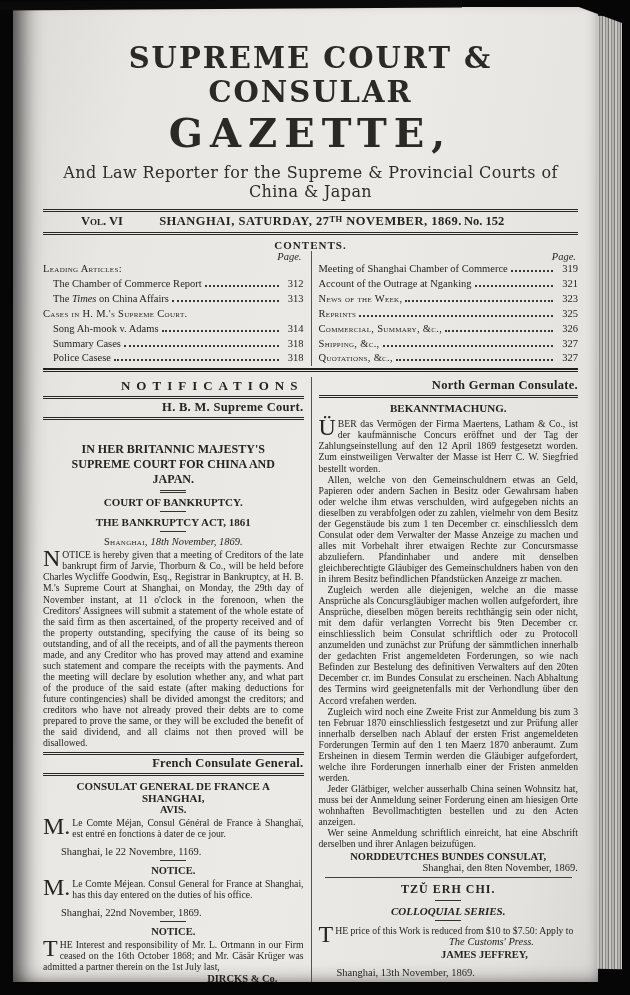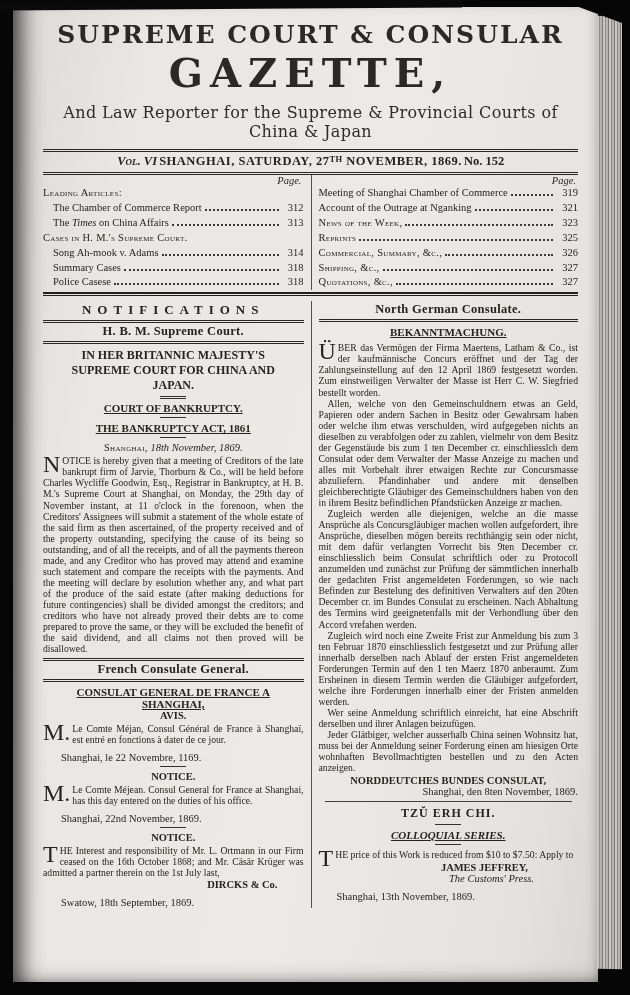--- a/index.html
+++ b/index.html
@@ -14,29 +14,29 @@
     overflow:hidden;
   }
   .page-stack { position:absolute; top:16px; right:8px; bottom:26px; width:25px;
     background:repeating-linear-gradient(90deg,#c9c7c3 0 2px,#8f8d8a 2px 3px,#b5b3af 3px 5px,#7c7a77 5px 6px);
     transform:skewY(1.2deg); }
   .art-top { position:absolute; top:0; left:0; width:462px; height:9px; background:#0a0a0a; transform:rotate(-.35deg); }
   .art-corner-tr { position:absolute; top:0; right:0; width:70px; height:26px; background:#060606; clip-path:polygon(100% 0,0 0,100% 100%); }
   .art-corner-bl { position:absolute; bottom:0; left:0; width:40px; height:18px; background:#060606; clip-path:polygon(0 0,0 100%,100% 100%); }
 
   .mast { text-align:center; font-family:"DejaVu Serif","Liberation Serif",serif; }
-  .mast-line1 { font-size:25px; font-weight:bold; letter-spacing:2px; color:#2b2926; margin-top:3px; }
+  .mast-line1 { font-size:29px; font-weight:bold; letter-spacing:2px; color:#2b2926; margin-top:24px; }
   .mast-line2 { font-size:40px; font-weight:bold; letter-spacing:7px; color:#2b2926; line-height:1.0; margin-top:4px; }
   .mast-sub { font-size:16px; color:#2e2c29; margin-top:10px; letter-spacing:.4px; }
 
   .rule2 { height:3px; border-top:1px solid #2a2826; border-bottom:1px solid #2a2826; }
   .rule2h { height:4px; border-top:2px solid #22201e; border-bottom:1px solid #22201e; }
 
   .dateline { display:flex; align-items:baseline; font-size:12.5px; font-weight:bold; padding:2px 4px 3px; }
-  .dateline .vol { width:110px; font-variant:small-caps; text-align:right;font-style:italic; }
+  .dateline .vol { width:110px; font-variant:small-caps; text-align:center; }
   .dateline .ctr { flex:1; text-align:center; letter-spacing:.5px; }
   .dateline .num { width:110px; text-align:left; }
   .dl-sup { font-size:8.5px; vertical-align:3px; }
   .dateline-wrap { margin-top:8px; }
   .dateline-wrap .rule2 { margin:0; }
 
   .toc-head { text-align:center; font-size:11px; font-weight:bold; letter-spacing:1px; margin-top:4px; }
   .cols2 { display:flex; }
   .cols2 .c-l { width:50%; padding-right:7px; }
   .cols2 .c-r { width:50%; border-left:1px solid #55534f; padding-left:7px; }
@@ -44,30 +44,30 @@
   .toc-row { display:flex; align-items:baseline; font-size:10.5px; line-height:1.42; }
   .toc-row .lbl { white-space:nowrap; }
   .toc-row .ind { padding-left:10px; }
   .toc-row .dots { flex:1; border-bottom:2px dotted #3a3834; margin:0 3px 3px 3px; min-width:8px; }
   .toc-row.nodots .dots { border-bottom:none; }
   .toc-row .pg { width:22px; text-align:right; }
   .sc { font-variant:small-caps; letter-spacing:.3px; }
   .it { font-style:italic; }
 
   .main { margin-top:5px; }
-  .colhead { text-align:center; font-weight:bold; padding:1px 0 2px; }
+  .colhead { text-align:right; font-weight:bold; padding:1px 0 2px; }
   .colhead.spread { letter-spacing:6px; font-size:13px; }
   .colhead.plain { font-size:12.5px; letter-spacing:.3px; }
   .bodytxt { font-size:9.7px; line-height:1.14; text-align:justify; }
   .ctr-t { text-align:center; }
   .b { font-weight:bold; }
-  .t11 { font-size:11px;text-decoration:underline; }
+  .t11 { font-size:11px; }
   .t12 { font-size:12px; }
   .t10 { font-size:10.5px; }
-  .mt2 { margin-top:2px; } .mt4 { margin-top:4px; } .mt6 { margin-top:4px; }
+  .mt2 { margin-top:2px; } .mt4 { margin-top:4px; } .mt6 { margin-top:22px; }
   .sdiv { width:26px; height:2px; margin:3px auto; border-top:1px solid #34322f; }
   .sdiv2 { width:26px; height:3px; margin:3px auto; border-top:1px solid #34322f; border-bottom:1px solid #34322f; }
   .drop { float:left; font-size:24px; line-height:19px; padding-right:2px; font-weight:400; }
   .sig { text-align:right; padding-right:26px; font-weight:bold; font-size:10.5px; }
   .dateln { padding-left:18px; font-size:10.5px; margin-top:7px; }
   .dateln-it { font-style:italic; }
   .para { margin-top:2px; }
   .para-ind { text-indent:9px; }
   .colrule { border-top:1px solid #44423f; margin:4px 6px; }
   .ger p { margin:0; }
@@ -86,20 +86,21 @@
   <div class="dateline-wrap">
     <div class="rule2"></div>
     <div class="dateline">
       <span class="vol">Vol. VI</span>
       <span class="ctr"><span>SHANGHAI, SATURDAY, 27</span><span class="dl-sup">TH</span><span> NOVEMBER, 1869.</span></span>
       <span class="num">No. 152</span>
     </div>
     <div class="rule2"></div>
   </div>
 
+  <div class="toc-head">CONTENTS.</div>
 
   <div class="cols2">
     <div class="c-l">
       <div class="page-lbl">Page.</div>
       <div class="toc-row nodots">
           <span class="lbl sc">Leading Articles:</span>
           <span class="dots"></span>
           <span class="pg"></span>
         </div>
       <div class="toc-row">
@@ -219,37 +220,37 @@
       <div class="colhead plain">North German Consulate.</div>
       <div class="rule2"></div>
 
       <div class="ctr-t b t11 mt4">BEKANNTMACHUNG.</div>
 
       <div class="bodytxt ger mt4">
         <p><span class="drop">Ü</span><span>BER das Vermögen der Firma Maertens, Latham &amp; Co., ist der kaufmännische Concurs eröffnet und der Tag der Zahlungseinstellung auf den 12 April 1869 festgesetzt worden. Zum einstweiligen Verwalter der Masse ist Herr C. W. Siegfried bestellt worden.</span></p>
         <p class="para para-ind">Allen, welche von den Gemeinschuldnern etwas an Geld, Papieren oder andern Sachen in Besitz oder Gewahrsam haben oder welche ihm etwas verschulden, wird aufgegeben nichts an dieselben zu verabfolgen oder zu zahlen, vielmehr von dem Besitz der Gegenstäude bis zum 1 ten December cr. einschliesslch dem Consulat oder dem Verwalter der Masse Anzeige zu machen und alles mit Vorbehalt ihrer etwaigen Rechte zur Concursmasse abzuliefern. Pfandinhaber und andere mit denselben gleichberechtigte Gläubiger des Gemeinschuldners haben von den in ihrem Besitz befindlichen Pfandstücken Anzeige zr machen.</p>
         <p class="para para-ind">Zugleich werden alle diejenigen, welche an die masse Ansprüche als Concursgläubiger machen wollen aufgefordert, ihre Ansprüche, dieselben mögen bereits rechthängig sein oder nicht, mit dem dafür verlangten Vorrecht bis 9ten December cr. einschliesslich beim Consulat schriftlich oder zu Protocoll anzumelden und zunächst zur Prüfung der sämmtlichen innerhalb der gedachten Frist angemeldeten Forderungen, so wie nach Befinden zur Bestelung des definitiven Verwalters auf den 20ten December cr. im Bundes Consulat zu erscheinen. Nach Abhaltung des Termins wird geeignetenfalls mit der Verhondlung über den Accord vrefahen werden.</p>
         <p class="para para-ind">Zugleich wird noch eine Zweite Frist zur Anmeldung bis zum 3 ten Februar 1870 einschliesslich festgesetzt und zur Prüfung aller innerhalb derselben nach Ablauf der ersten Frist angemeldeten Forderungen Termin auf den 1 ten Maerz 1870 anberaumt. Zum Ersheinen in diesem Termin werden die Gläubiger aufgefordert, welche ihre Forderungen innerhalb einer der Fristen anmelden werden.</p>
+        <p class="para para-ind">Jeder Glätbiger, welcher ausserhalb China seinen Wohnsitz hat, muss bei der Anmeldung seiner Forderung einen am hiesigen Orte wohnhaften Bevollmachtigten bestellen und zu den Acten anzeigen.</p>
         <p class="para para-ind">Wer seine Anmeldung schriftlich einreicht, hat eine Abschrift derselben und ihrer Anlagen beizufügen.</p>
-        <p class="para para-ind">Jeder Glätbiger, welcher ausserhalb China seinen Wohnsitz hat, muss bei der Anmeldung seiner Forderung einen am hiesigen Orte wohnhaften Bevollmachtigten bestellen und zu den Acten anzeigen.</p>
       </div>
 
       <div class="ctr-t b t10 mt2">NORDDEUTCHES BUNDES CONSULAT,</div>
       <div class="ctr-t t10" style="padding-left:30px;text-align:right;">Shanghai, den 8ten November, 1869.</div>
 
       <div class="colrule"></div>
 
       <div class="ctr-t b t12" style="letter-spacing:1px;">TZŬ ERH CHI.</div>
       <div class="sdiv"></div>
       <div class="ctr-t b it t11">COLLOQUIAL SERIES.</div>
       <div class="sdiv"></div>
 
       <div class="bodytxt mt2"><span class="drop">T</span><span>HE price of this Work is reduced from $10 to $7.50: Apply to</span></div>
+      <div class="sig it" style="font-weight:normal; padding-right:44px;">The Customs' Press.</div>
       <div class="sig mt2" style="padding-right:50px;">JAMES JEFFREY,</div>
-      <div class="sig it" style="font-weight:normal; padding-right:44px;">The Customs' Press.</div>
       <div class="dateln">Shanghai, 13th November, 1869.</div>
     </div>
   </div>
 
 </div>
 
 <div class="page-stack"></div>
 <div class="art-top"></div>
 <div class="art-corner-tr"></div>
 <div class="art-corner-bl"></div>

